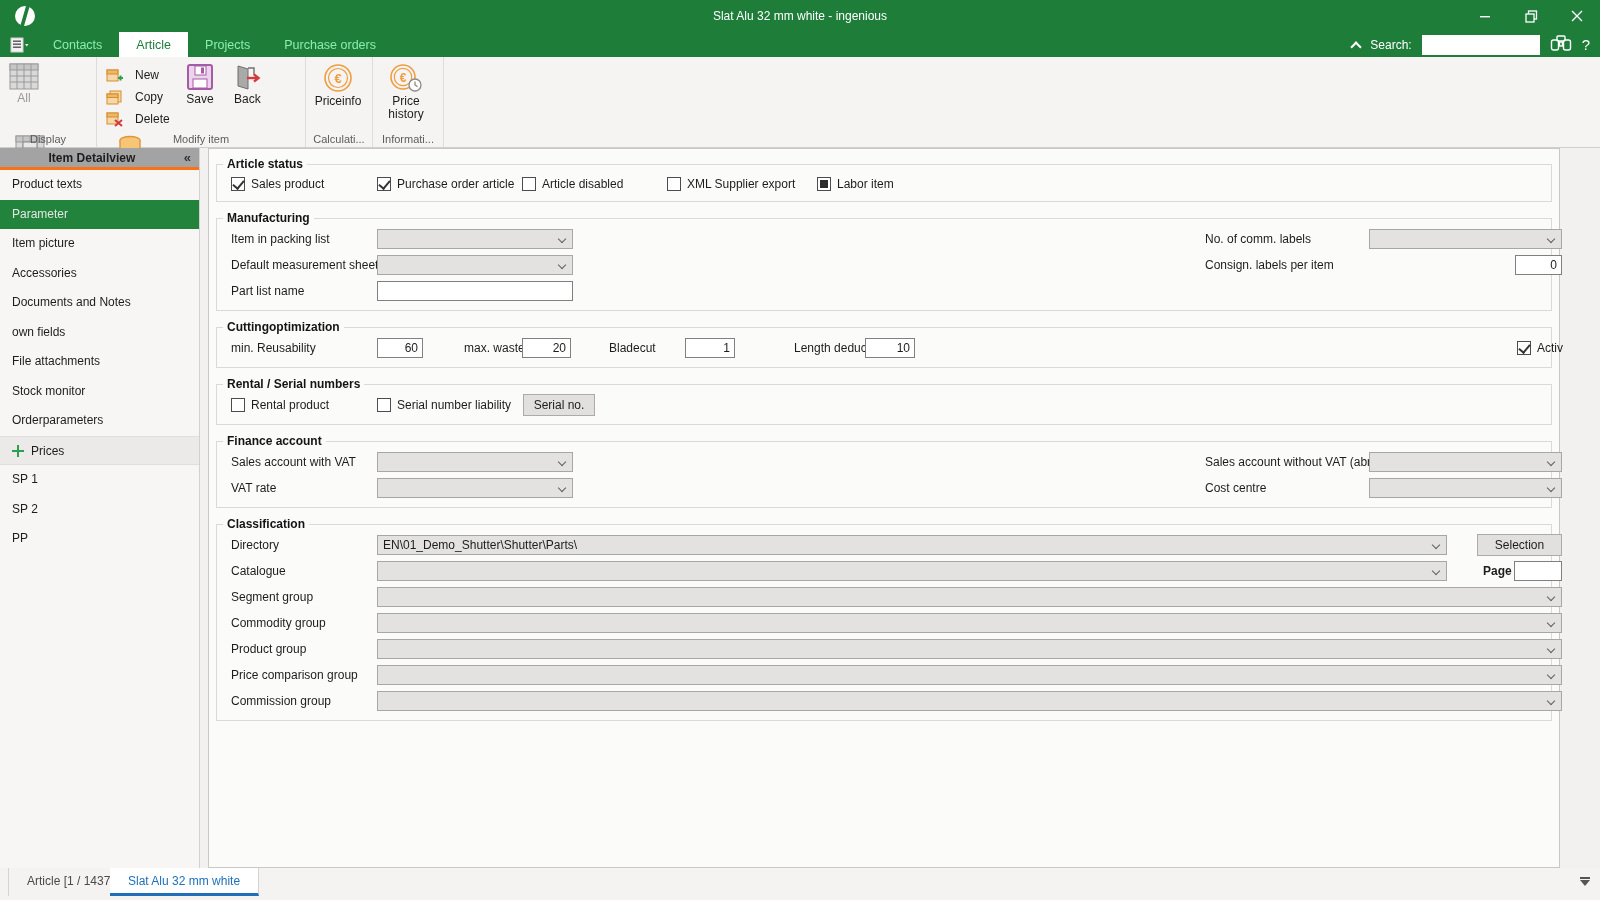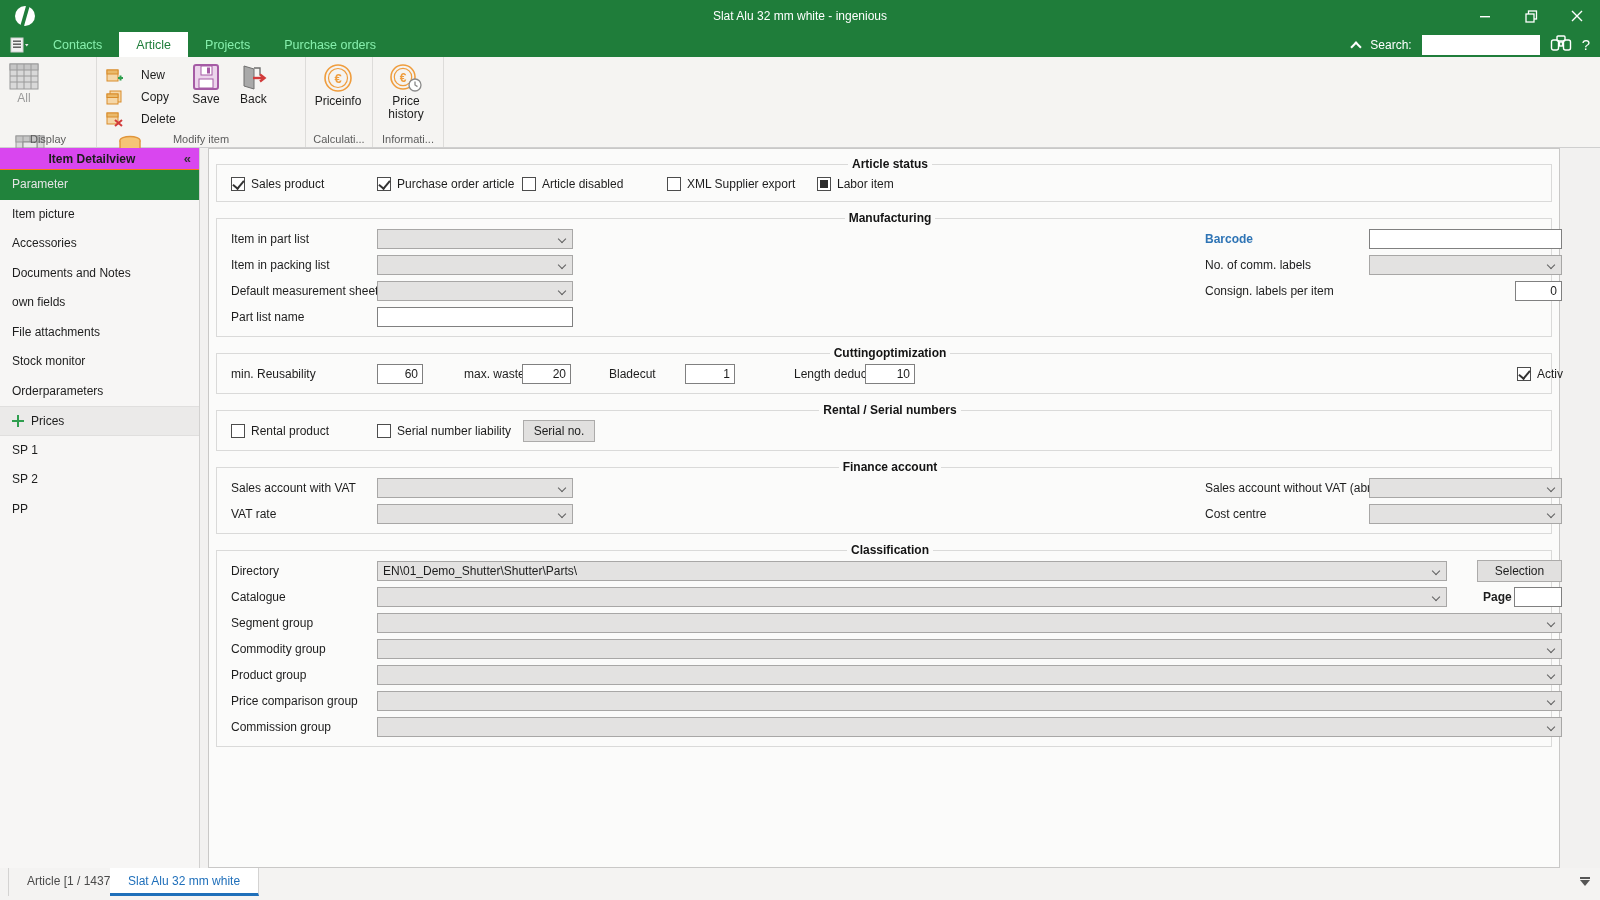--- a/index.html
+++ b/index.html
@@ -30,39 +30,39 @@
   .help-glyph { font-size:15px; color:#fff; }
 
   
   .ribbon { position:absolute; left:0; top:57px; right:0; height:91px; background:#f5f4f2; border-bottom:1px solid #cfcfcf; display:flex; }
   .rgroup { position:relative; height:100%; border-right:1px solid #dddcda; padding:3px 4px 16px 4px; }
   .glabel { position:absolute; bottom:2px; left:0; right:0; text-align:center; font-size:11px; color:#5c5c5c; white-space:nowrap; }
   .bigbtn { display:inline-flex; flex-direction:column; align-items:center; width:52px; padding-top:3px; height:72px; vertical-align:top; }
   .bigbtn .blabel { margin-top:2px; text-align:center; line-height:13px; font-size:12px; }
   .bigbtn.disabled .blabel { color:#9a9a9a; }
   .smallcol { display:inline-flex; flex-direction:column; justify-content:flex-start; gap:1px; vertical-align:top; padding-top:4px; }
-  .smallbtn { display:flex; align-items:center; gap:18px; height:21px; padding:0 5px; font-size:12px; }
+  .smallbtn { display:flex; align-items:center; gap:12px; height:21px; padding:0 5px; font-size:12px; }
 
   
   .sidebar { position:absolute; left:0; top:148px; width:200px; bottom:32px; background:#f7f6f5; border-right:1px solid #d2d1d0; }
-  .side-header { height:22px; background:#d946ef; border-bottom:1px solid #f97316; display:flex; align-items:center; font-weight:bold; }
+  .side-header { height:22px; background:#a3a3a3; border-bottom:3px solid #f97316; display:flex; align-items:center; font-weight:bold; }
   .side-header .sh-title { flex:1; text-align:center; }
   .collapse-glyph { padding-right:8px; font-weight:bold; font-size:13px; color:#333; }
   .side-item { height:29.5px; line-height:29.5px; padding-left:12px; color:#1d1d1d; white-space:nowrap; }
   .side-item.selected { background:#21833c; color:#e5e5e5; }
   .side-item.group-row { background:#ebeae9; border-top:1px solid #e0dfde; border-bottom:1px solid #e0dfde; }
   .plus-icon { display:inline-block; width:12px; height:12px; position:relative; margin-right:7px; vertical-align:-2px; }
   .plus-icon::before { content:""; position:absolute; left:0; right:0; top:5px; height:2px; background:#2f9e4f; }
   .plus-icon::after  { content:""; position:absolute; top:0; bottom:0; left:5px; width:2px; background:#2f9e4f; }
 
   .main { position:absolute; left:208px; top:148px; width:1352px; bottom:32px; background:#fbfbfa; border:1px solid #c9c8c7; padding-top:4px; }
 
   
   fieldset { position:relative; border:1px solid #dadad9; margin:4px 7px 9px 7px; padding:1px 0 6px 0; background:transparent; }
-  legend { font-weight:bold; margin-left:6px; padding:0 4px; color:#141414; font-size:12px;text-align:center; }
+  legend { font-weight:bold; margin-left:6px; padding:0 4px; color:#141414; font-size:12px; }
   .row { position:relative; height:26px; }
   .row.short { height:23px; }
   .flabel { position:absolute; top:50%; transform:translateY(-50%); white-space:nowrap; }
   .flabel.clip { overflow:hidden; }
   .flabel.link-label { color:#2e74b5; font-weight:bold; }
   .flabel.bold { font-weight:bold; }
   .control { position:absolute; top:50%; transform:translateY(-50%); height:20px; }
   .dropdown { background:#e3e2e1; border:1px solid #a8a7a6; display:flex; align-items:center; padding:0 20px 0 5px; }
   .dropdown .ddval { white-space:nowrap; overflow:hidden; }
   .chev { position:absolute; right:7px; top:6px; width:6px; height:6px; border-right:1.6px solid #5f5f5f; border-bottom:1.6px solid #5f5f5f; transform:rotate(45deg); }
@@ -250,20 +250,21 @@
       </div>
       <div class="glabel">Informati...</div>
     </div>
   </div>
 
   <div class="sidebar">
     <div class="side-header">
       <span class="sh-title">Item Detailview</span>
       <span class="collapse-glyph">«</span>
     </div>
+    <div class="side-item"><span>Product texts</span></div>
     <div class="side-item selected"><span>Parameter</span></div>
     <div class="side-item"><span>Item picture</span></div>
     <div class="side-item"><span>Accessories</span></div>
     <div class="side-item"><span>Documents and Notes</span></div>
     <div class="side-item"><span>own fields</span></div>
     <div class="side-item"><span>File attachments</span></div>
     <div class="side-item"><span>Stock monitor</span></div>
     <div class="side-item"><span>Orderparameters</span></div>
     <div class="side-item group-row"><span class="plus-icon"></span><span>Prices</span></div>
     <div class="side-item"><span>SP 1</span></div>
@@ -295,29 +296,20 @@
         <span class="cbwrap" style="left:600px;">
             <span class="cb indet"></span>
             <span>Labor item</span>
           </span>
       </div>
     </fieldset>
 
     <fieldset>
       <legend>Manufacturing</legend>
       <div class="row">
-        <span class="flabel" style="left:14px;">Item in part list</span>
-        <div class="control dropdown" style="left:160px;width:196px;">
-            <span class="ddval"></span>
-            <span class="chev"></span>
-          </div>
-        <span class="flabel link-label" style="left:988px;">Barcode</span>
-        <div class="control textbox" style="left:1152px;width:193px;"><span></span></div>
-      </div>
-      <div class="row">
         <span class="flabel" style="left:14px;">Item in packing list</span>
         <div class="control dropdown" style="left:160px;width:196px;">
             <span class="ddval"></span>
             <span class="chev"></span>
           </div>
         <span class="flabel" style="left:988px;text-align:center;">No. of comm. labels</span>
         <div class="control dropdown" style="left:1152px;width:193px;">
             <span class="ddval"></span>
             <span class="chev"></span>
           </div>

